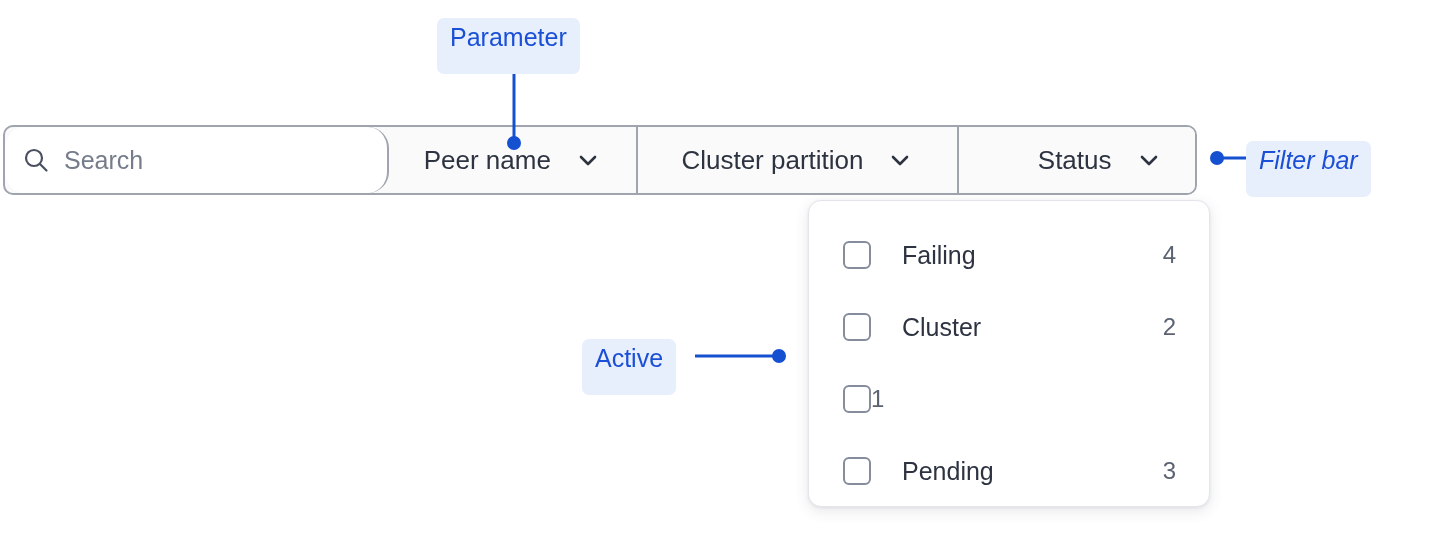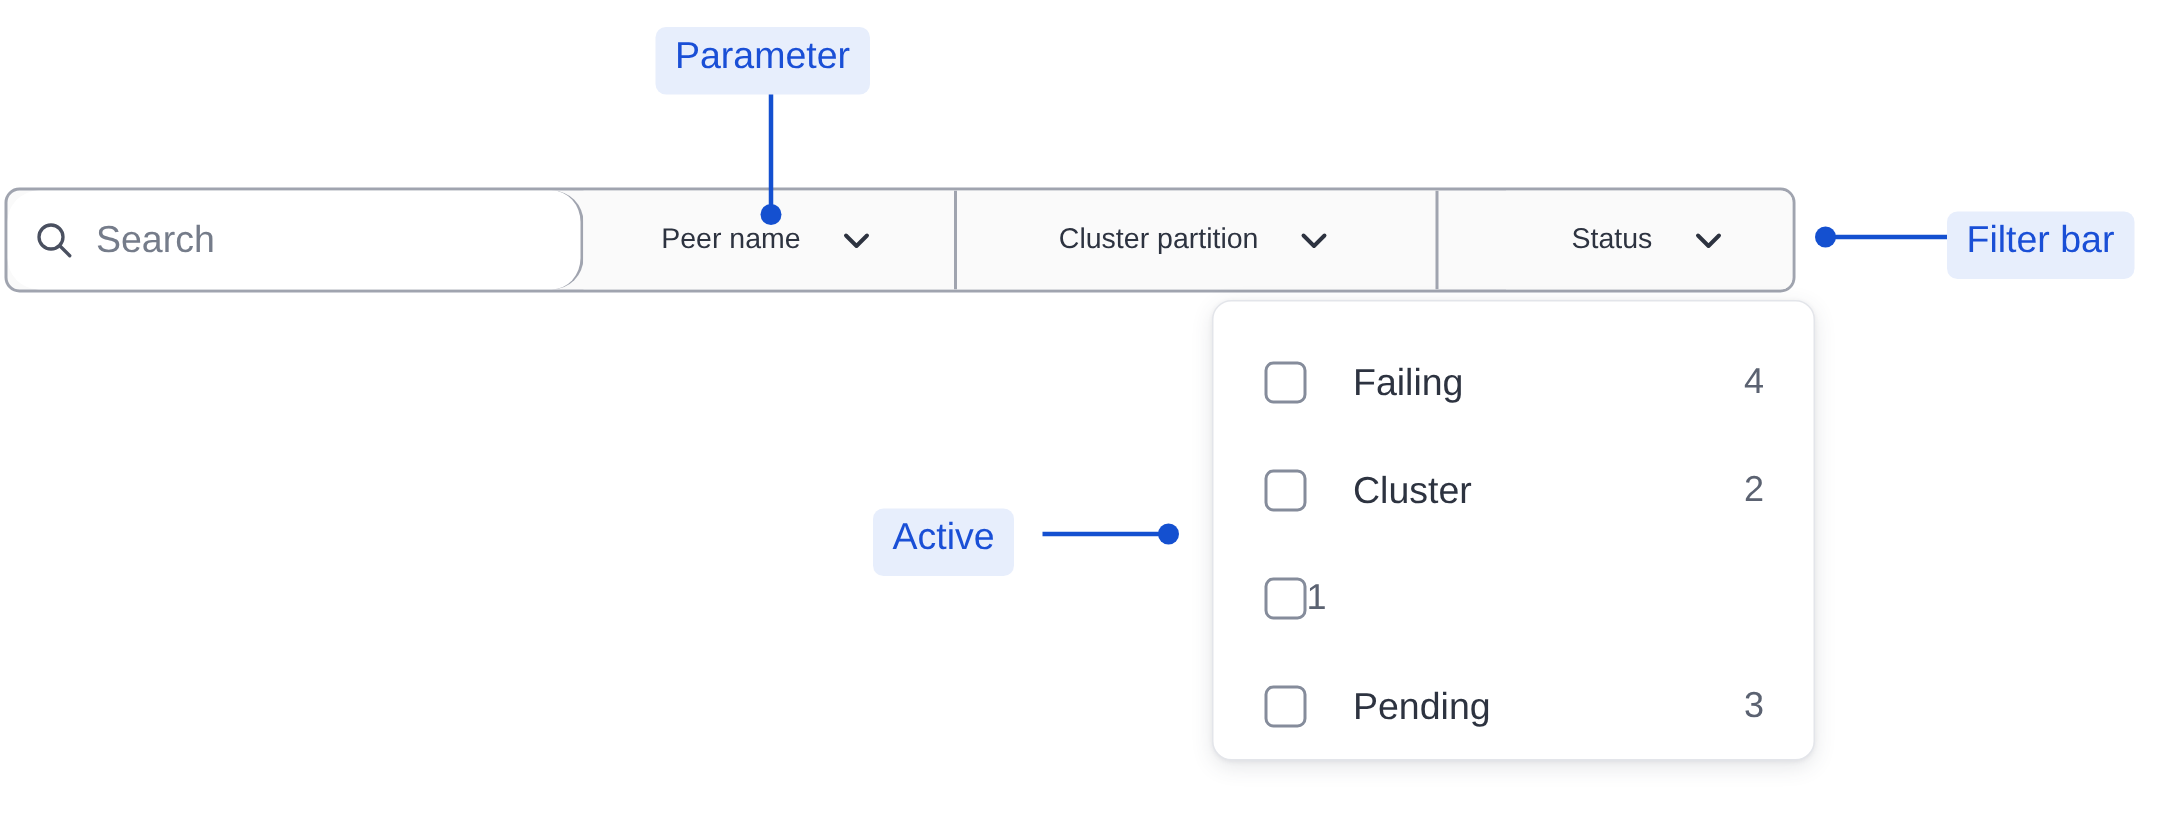--- a/index.html
+++ b/index.html
@@ -50,21 +50,21 @@
     gap: 24px;
     background: #fafafa;
     border-right: 2px solid #a0a4af;
     cursor: pointer;
   }
   .filter-seg:last-child { border-right: none; }
   .seg-peer { width: 258px; }
   .seg-cluster { width: 334px; }
   .seg-status { width: 198px; margin-left: 45px; }
   .seg-label {
-    font-size: 19px;
+    font-size: 26px;
     color: #2d3340;
     white-space: nowrap;
     text-align: right;
   }
   .chev { flex: 0 0 auto; line-height: 0; display: block; }
 
   
   .dropdown {
     position: absolute;
     left: 797px; top: 200px;
@@ -102,25 +102,25 @@
     text-align: right;
   }
 
   
   .pill {
     position: absolute;
     background: #e7eefc;
     color: #1a4fd6;
     font-size: 25px;
     border-radius: 7px;
-    padding: 5px 13px 11px 13px;
+    padding: 5px 13px 22px 13px;
     white-space: nowrap;
   }
   .pill-parameter { left: 437px; top: 18px; }
-  .pill-filterbar { left: 1298px; top: 141px; }
+  .pill-filterbar { left: 1246px; top: 141px; font-style: italic; }
   .pill-values   { left: 582px; top: 339px; }
 
   .anno-svg {
     position: absolute;
     left: 0; top: 0;
     width: 1448px; height: 550px;
     pointer-events: none;
     overflow: visible;
   }
 </style>

